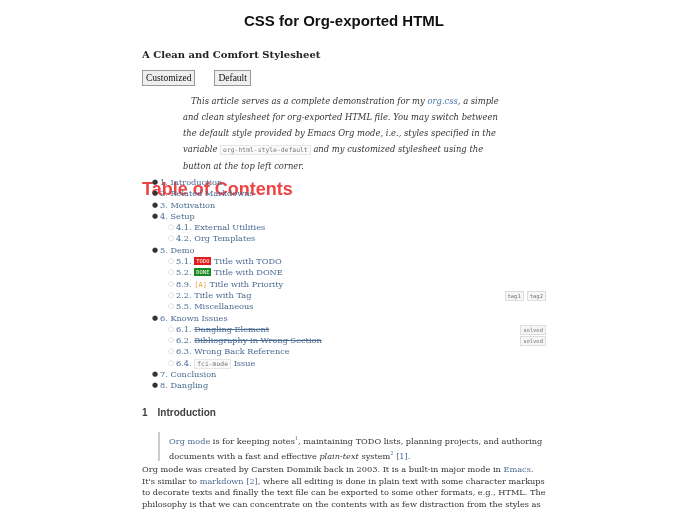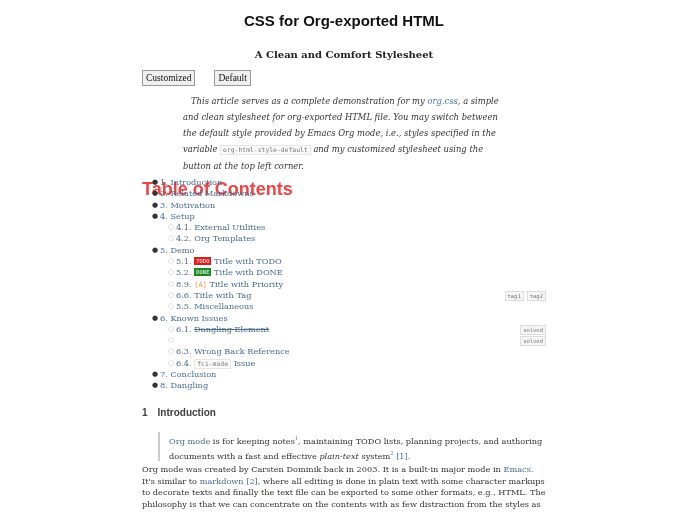--- a/index.html
+++ b/index.html
@@ -1,21 +1,21 @@
 <!DOCTYPE html>
 <html><head>
 <meta charset="utf-8">
 <style>
   html, body { margin:0; padding:0; background:#ffffff; }
   body { width:688px; height:512px; overflow:hidden; position:relative;
          font-family:"DejaVu Serif","Liberation Serif",serif; color:#333; }
   .page { position:absolute; left:142px; top:0; width:404px; }
   .title { position:absolute; left:0; top:12px; width:404px; text-align:center;
            font-family:"Liberation Sans",sans-serif; font-weight:bold; font-size:15px; color:#111; }
-  .subtitle { position:absolute; left:0; top:49px; width:404px; text-align:center;
+  .subtitle { position:absolute; left:0; top:49px; width:404px; 
               font-weight:bold; font-size:10px; color:#222; }
   .btns { position:absolute; left:0; top:70px; display:flex; gap:19px; }
   .btn { font-family:"Liberation Serif",serif; font-size:9.5px; color:#111;
          background:#efefef; border:1px solid #999; padding:2px 3px; line-height:10px; cursor:pointer; }
   .abstract { position:absolute; left:41px; top:93px; width:322px; font-style:italic;
               font-size:8.4px; line-height:16px; color:#333; text-indent:8px; }
   .abstract a { color:#4a78a8; text-decoration:none; }
   code { font-family:"DejaVu Sans Mono",monospace; font-size:6.4px; color:#777;
          border:1px solid #e6e6e6; background:#fafafa; padding:0 2px; font-style:normal; }
   .toc-title { position:absolute; left:0; top:151px; font-family:"Liberation Sans",sans-serif;
@@ -67,32 +67,32 @@
     <div class="toc-row l1"><span class="bullet">●</span><a href="#"><span>1.</span> <span>Introduction</span></a></div>
     <div class="toc-row l1"><span class="bullet">●</span><a href="#"><span>2.</span> <span>Related Markdowns</span></a></div>
     <div class="toc-row l1"><span class="bullet">●</span><a href="#"><span>3.</span> <span>Motivation</span></a></div>
     <div class="toc-row l1"><span class="bullet">●</span><a href="#"><span>4.</span> <span>Setup</span></a></div>
     <div class="toc-row l2"><span class="bullet">○</span><a href="#"><span>4.1.</span> <span>External Utilities</span></a></div>
     <div class="toc-row l2"><span class="bullet">○</span><a href="#"><span>4.2.</span> <span>Org Templates</span></a></div>
     <div class="toc-row l1"><span class="bullet">●</span><a href="#"><span>5.</span> <span>Demo</span></a></div>
     <div class="toc-row l2"><span class="bullet">○</span><a href="#"><span>5.1.</span> <span class="todo">TODO</span> <span>Title with TODO</span></a></div>
     <div class="toc-row l2"><span class="bullet">○</span><a href="#"><span>5.2.</span> <span class="done">DONE</span> <span>Title with DONE</span></a></div>
     <div class="toc-row l2"><span class="bullet">○</span><a href="#"><span>8.9.</span> <span class="prio">[A]</span> <span>Title with Priority</span></a></div>
-    <div class="toc-row l2"><span class="bullet">○</span><a href="#"><span>6.6.</span> <span>Title with Tag</span></a>
+    <div class="toc-row l2"><span class="bullet">○</span><a href="#"><span>2.2.</span> <span>Title with Tag</span></a>
       <span class="tags">
           <span class="tag">tag1</span>
           <span class="tag">tag2</span>
         </span></div>
     <div class="toc-row l2"><span class="bullet">○</span><a href="#"><span>5.5.</span> <span>Miscellaneous</span></a></div>
     <div class="toc-row l1"><span class="bullet">●</span><a href="#"><span>6.</span> <span>Known Issues</span></a></div>
     <div class="toc-row l2"><span class="bullet">○</span><a href="#"><span>6.1.</span> <span class="strike">Dangling Element</span></a>
       <span class="tags">
           <span class="tag">solved</span>
         </span></div>
-    <div class="toc-row l2"><span class="bullet">○</span>
+    <div class="toc-row l2"><span class="bullet">○</span><a href="#"><span>6.2.</span> <span class="strike">Bibliography in Wrong Section</span></a>
       <span class="tags">
           <span class="tag">solved</span>
         </span></div>
     <div class="toc-row l2"><span class="bullet">○</span><a href="#"><span>6.3.</span> <span>Wrong Back Reference</span></a></div>
     <div class="toc-row l2"><span class="bullet">○</span><a href="#"><span>6.4.</span> <code>fci-mode</code> <span>Issue</span></a></div>
     <div class="toc-row l1"><span class="bullet">●</span><a href="#"><span>7.</span> <span>Conclusion</span></a></div>
     <div class="toc-row l1"><span class="bullet">●</span><a href="#"><span>8.</span> <span>Dangling</span></a></div>
   </div>
 
   <div class="h1"><span class="num">1</span><span>Introduction</span></div>

